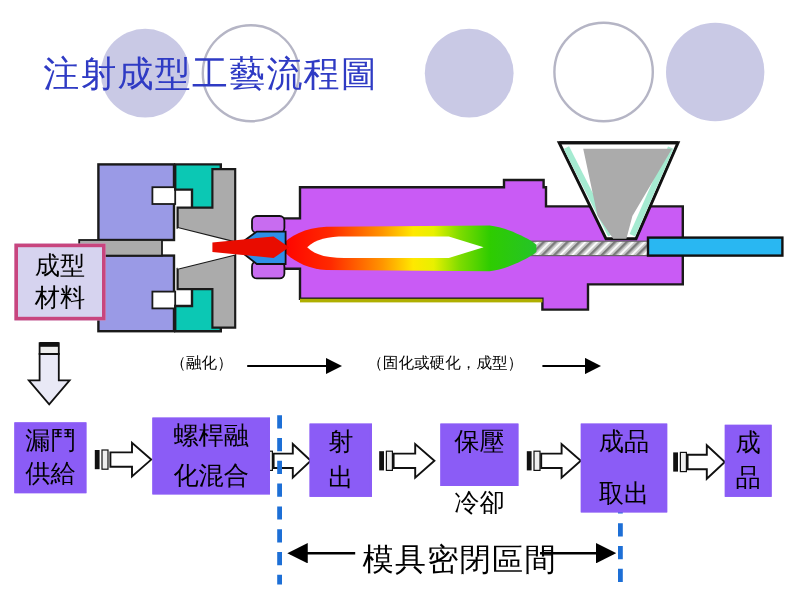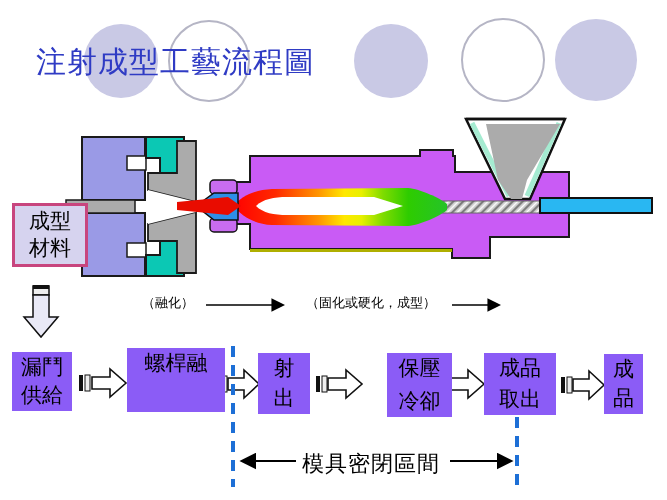--- a/index.html
+++ b/index.html
@@ -20,21 +20,21 @@
   .fbox{
     position:absolute;z-index:2;background:#8b5cf6;border:2px solid #8b5cf6;
     display:flex;flex-direction:column;align-items:center;justify-content:space-between;
     line-height:1.3;font-size:21px;text-align:center;box-sizing:border-box;
   }
   .stage{
     position:absolute;z-index:2;top:294px;font-size:13px;text-align:center;white-space:nowrap;
   }
   .section-label{
     position:absolute;z-index:2;top:449px;left:302px;width:140px;
-    font-size:22px;text-align:left;white-space:nowrap;letter-spacing:1px;
+    font-size:26px;text-align:left;white-space:nowrap;letter-spacing:1px;
   }
 </style>
 </head>
 <body>
 
 <div class="slide">
 
   <svg id="bg-svg" width="667" height="500" viewBox="0 0 667 500">
     <defs>
       <linearGradient id="flameGrad" gradientUnits="userSpaceOnUse" x1="233" y1="0" x2="447" y2="0">
@@ -165,30 +165,31 @@
 
   <div class="stage" style="left:118px;width:100px;">（融化）</div>
   <div class="stage" style="left:281px;width:180px;">（固化或硬化，成型）</div>
 
   <div class="fbox" style="left:12px;top:352px;width:60px;height:59px;">
     <span>漏鬥</span>
     <span>供給</span>
   </div>
   <div class="fbox" style="left:127px;top:348px;width:98px;height:64px;">
     <span>螺桿融</span>
+    <span>化混合</span>
   </div>
   <div class="fbox" style="left:258px;top:353px;width:52px;height:61px;">
     <span>射</span>
     <span>出</span>
   </div>
-  <div class="fbox" style="left:387px;top:353px;width:65px;height:64px;">
+  <div class="fbox" style="left:367px;top:353px;width:65px;height:52px;gap:24px;">
     <span>保壓</span>
     <span>冷卻</span>
   </div>
-  <div class="fbox" style="left:484px;top:353px;width:72px;height:62px;">
+  <div class="fbox" style="left:484px;top:353px;width:72px;height:74px;">
     <span>成品</span>
     <span>取出</span>
   </div>
   <div class="fbox" style="left:604px;top:354px;width:39px;height:60px;">
     <span>成</span>
     <span>品</span>
   </div>
 
   <div class="section-label">模具密閉區間</div>
 

